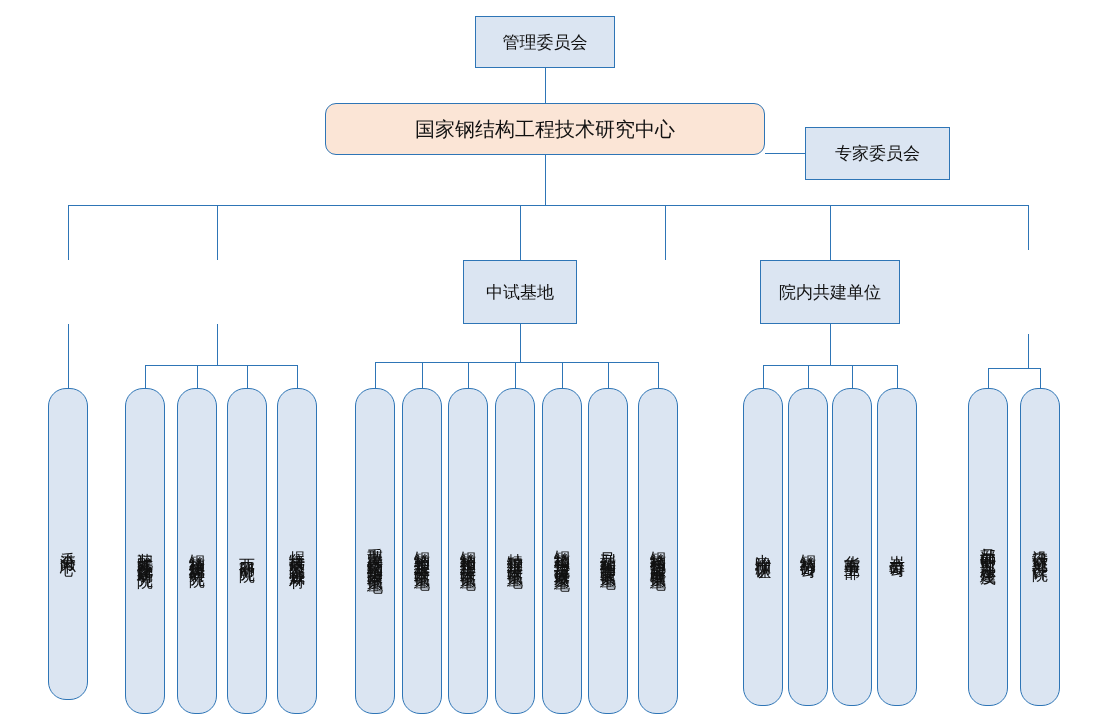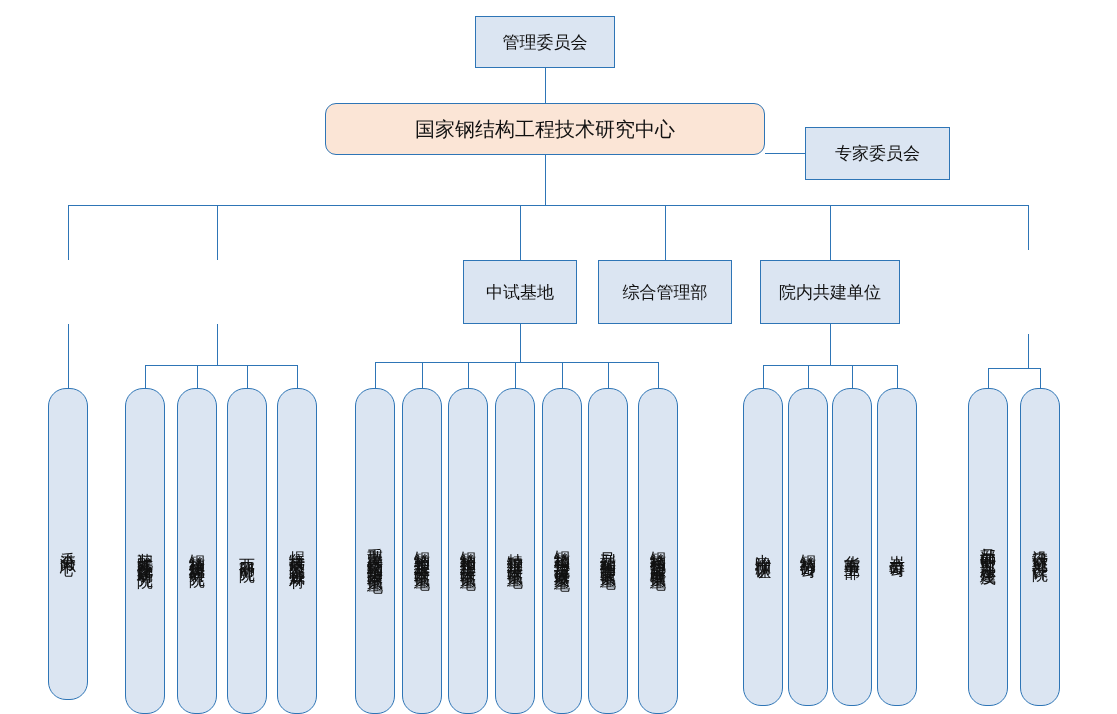--- a/index.html
+++ b/index.html
@@ -87,23 +87,20 @@
     <span>国家钢结构工程技术研究中心</span>
   </div>
 
   <div class="node" style="left:805px;top:127px;width:145px;height:53px;">
     <span>专家委员会</span>
   </div>
 
   <div class="node" style="left:463px;top:260px;width:114px;height:64px;">
     <span>中试基地</span>
   </div>
-  <div class="node" style="left:598px;top:260px;width:134px;height:64px;">
-    <span>综合管理部</span>
-  </div>
   <div class="node" style="left:760px;top:260px;width:140px;height:64px;">
     <span>院内共建单位</span>
   </div>
 
   <div class="vnode" style="left:48px;top:388px;height:312px;">
     <span class="vtext">香港分中心</span>
   </div>
 
   <div class="vnode" style="left:125px;top:388px;height:326px;">
     <span class="vtext">装配式标准化建筑研究院</span>

